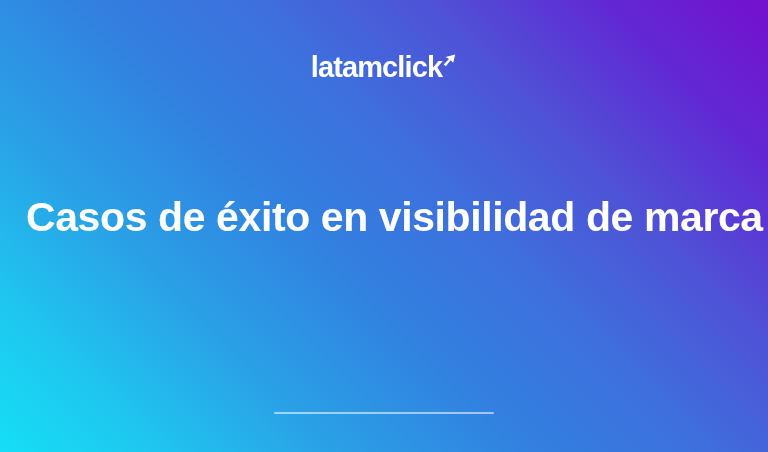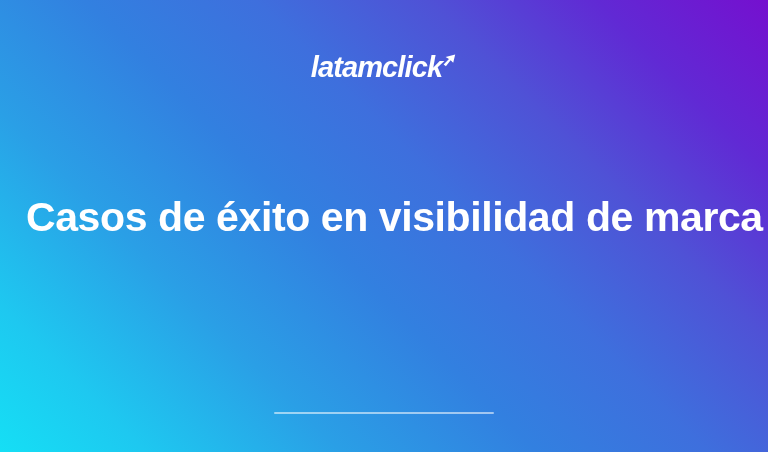--- a/index.html
+++ b/index.html
@@ -50,21 +50,20 @@
     align-items: flex-start;
   }
   .logo-word {
     font-family: "Liberation Sans", sans-serif;
     font-size: 29px;
     font-weight: bold;
     color: #ffffff;
     letter-spacing: -0.9px;
     line-height: 30px;
     white-space: nowrap;
-    font-style: italic;
   }
   .logo-arrow {
     position: relative;
     width: 16px;
     height: 16px;
     margin-left: -1px;
     margin-top: 1px;
     flex: 0 0 auto;
   }
   .logo-arrow svg {

